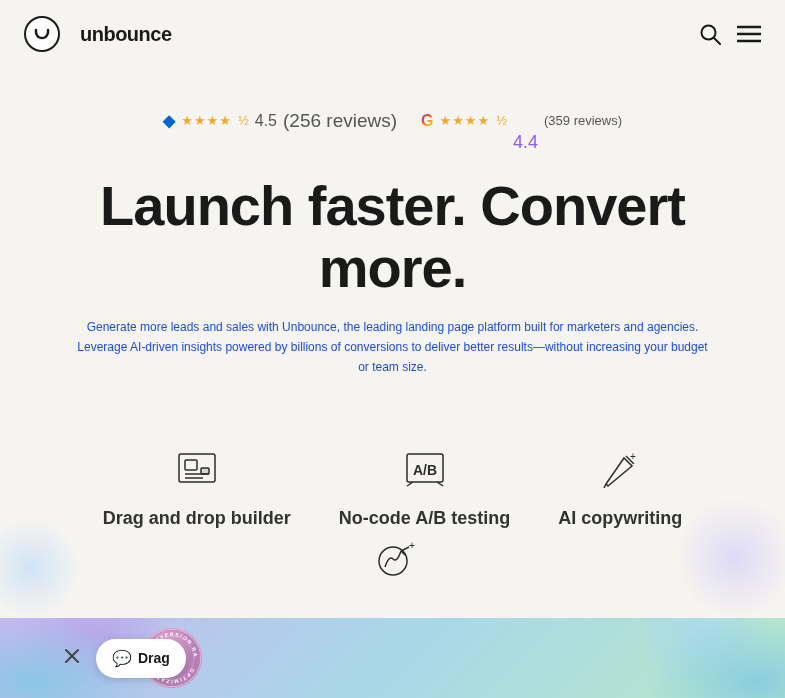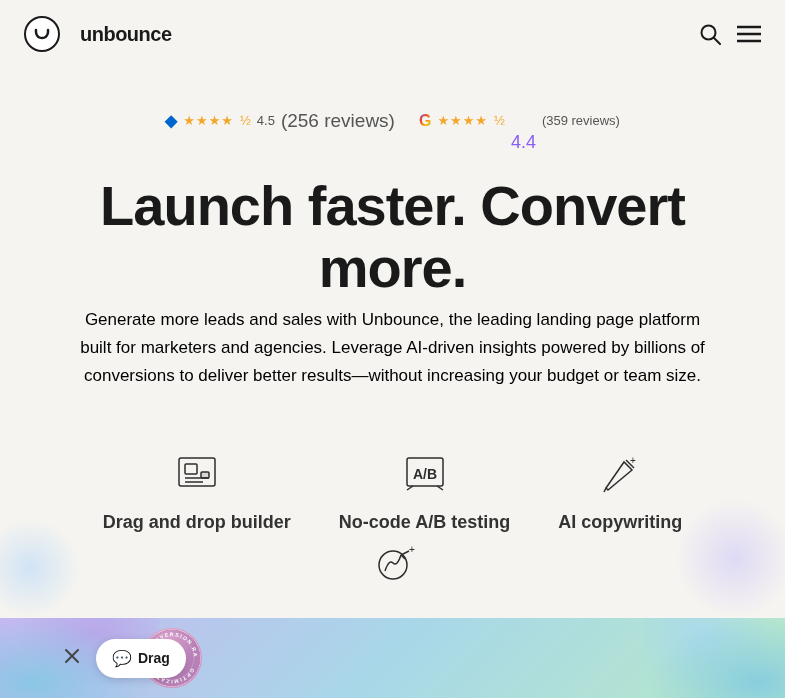--- a/index.html
+++ b/index.html
@@ -86,30 +86,30 @@
     .hero {
       text-align: center;
       padding: 10px 60px 20px;
     }
 
     .hero-title {
       font-size: 56px;
       font-weight: 800;
       color: #1a1a1a;
       line-height: 1.1;
-      margin-bottom: 8px;
+      margin-bottom: 20px;
       letter-spacing: -1px;
     }
 
     .hero-desc {
-      font-size: 17px;
-      color: #000000;
+      font-size: 12px;
+      color: #1d4ed8;
       line-height: 1.65;
       max-width: 640px;
-      margin: 4px auto;
+      margin: 12px auto;
     }
 
     
     .features-row {
       display: flex;
       align-items: flex-start;
       justify-content: center;
       gap: 48px;
       margin-top: 36px;
       padding: 0 40px;
@@ -321,21 +321,21 @@
       </svg>
     </button>
   </div>
 </header>
 
 <div class="ratings-row">
   <div class="rating-badge">
     <span style="color:#0066cc; font-size:16px; font-weight:900;">◆</span>
     <span class="stars">★★★★</span>
       <span style="color:#f4a62a; font-size:13px;">½</span>
-    <span style="font-size:13px; color:#555;">4.5</span>
+    <span style="font-size:16px; color:#555;">4.5</span>
     <span style="font-size:19px; color:#555;">(256 reviews)</span>
   </div>
   <div class="rating-badge">
     <span style="font-weight:900; font-size:16px; background: linear-gradient(135deg, #4285F4, #EA4335, #FBBC05, #34A853); -webkit-background-clip:text; -webkit-text-fill-color:transparent;">G</span>
     <span class="stars">★★★★</span>
       <span style="color:#f4a62a; font-size:13px;">½</span>
     <span style="font-size:18px; color:#8b5cf6;margin-top:44px;">4.4</span>
     <span style="font-size:13px; color:#555;">(359 reviews)</span>
   </div>
 </div>

